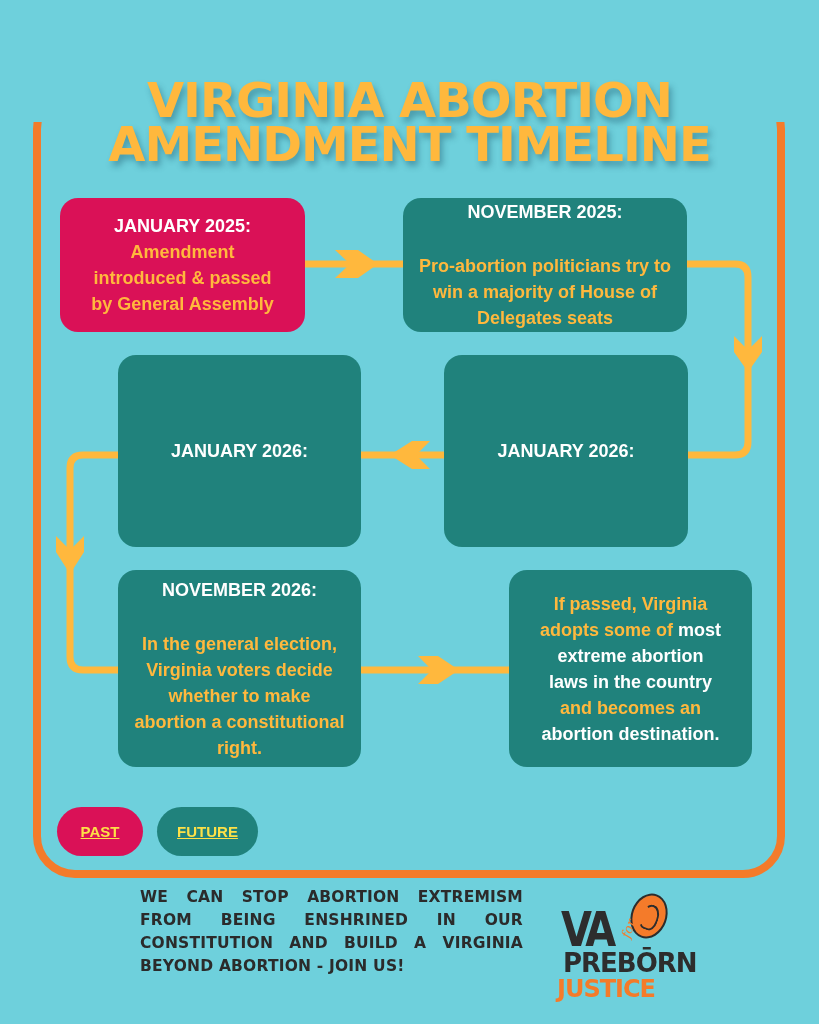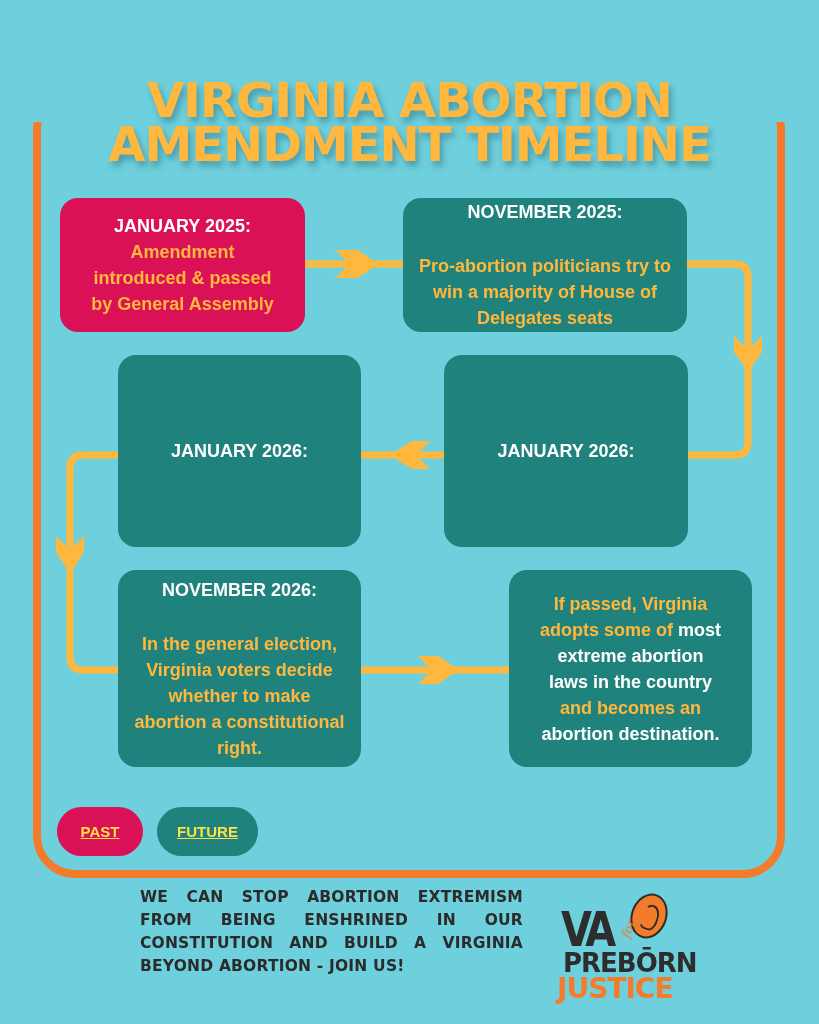--- a/index.html
+++ b/index.html
@@ -56,21 +56,21 @@
     .logo .for {
       position: absolute; left: 66px; top: 28px; color: #F47B2A; font-size: 13px;
       font-family: "DejaVu Serif", serif; font-style: italic; transform: rotate(-70deg);
     }
     .logo .preborn {
       position: absolute; left: 10px; top: 58px; font-family: "DejaVu Sans", sans-serif;
       font-weight: bold; font-size: 26px; color: #2D2D2D; letter-spacing: -1px; line-height: 24px;
     }
     .logo .justice {
       position: absolute; left: 4px; top: 82px; font-family: "DejaVu Sans", sans-serif;
-      font-weight: bold; font-size: 28px; color: #F47B2A; letter-spacing: -1px; line-height: 28px;
+      font-weight: bold; font-size: 24px; color: #F47B2A; letter-spacing: -1px; line-height: 28px;
     }
     .logo .baby {
       position: absolute; left: 78px; top: 0; width: 36px; height: 46px;
       background: #F47B2A; border: 2px solid #2D2D2D; border-radius: 50%;
       transform: rotate(20deg); box-sizing: border-box;
     }
     .logo .baby::after {
       content: ""; position: absolute; left: 8px; top: 9px; width: 14px; height: 22px;
       border: 2px solid #2D2D2D; border-radius: 50% 50% 40% 40%; border-left-color: transparent;
     }

